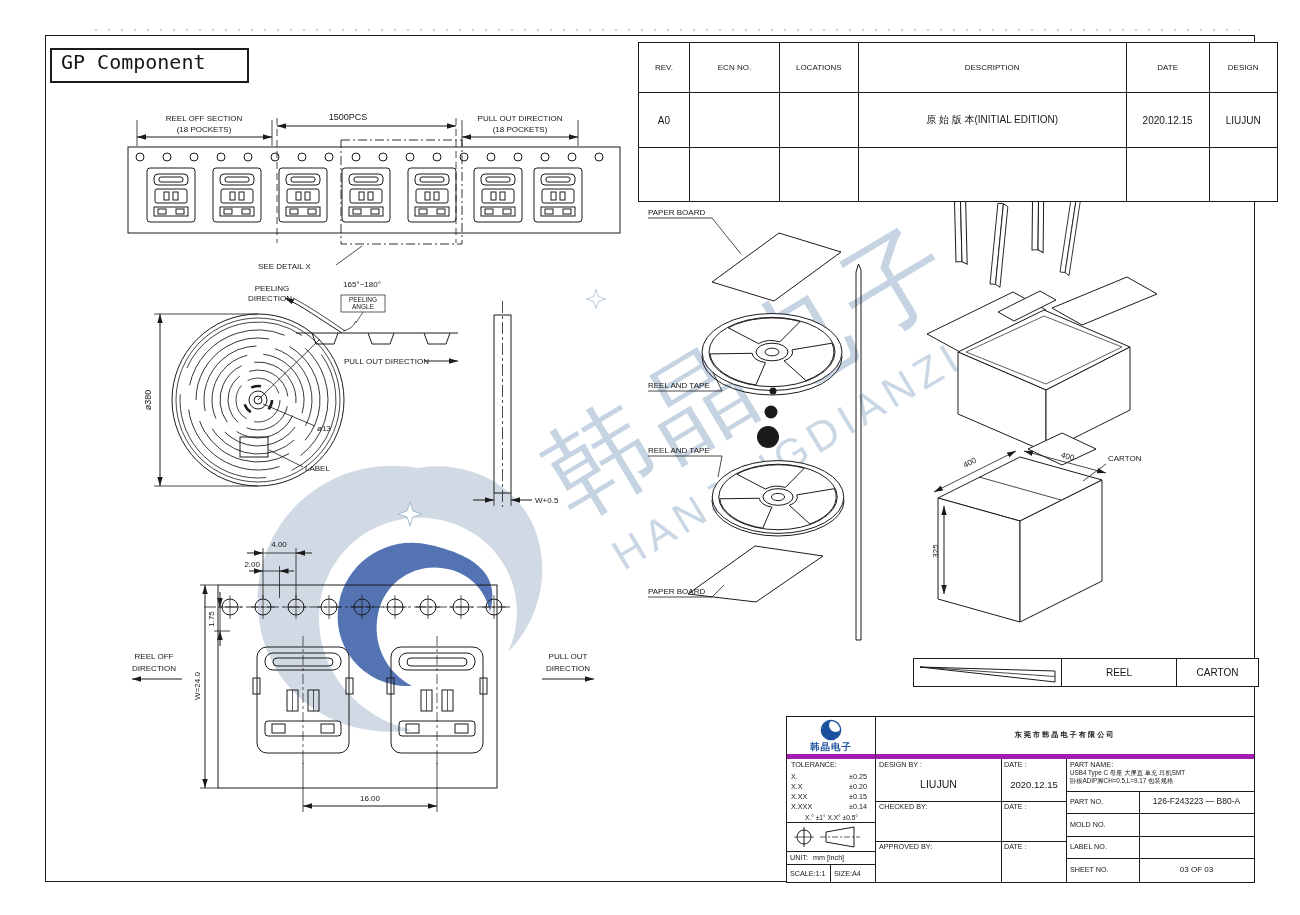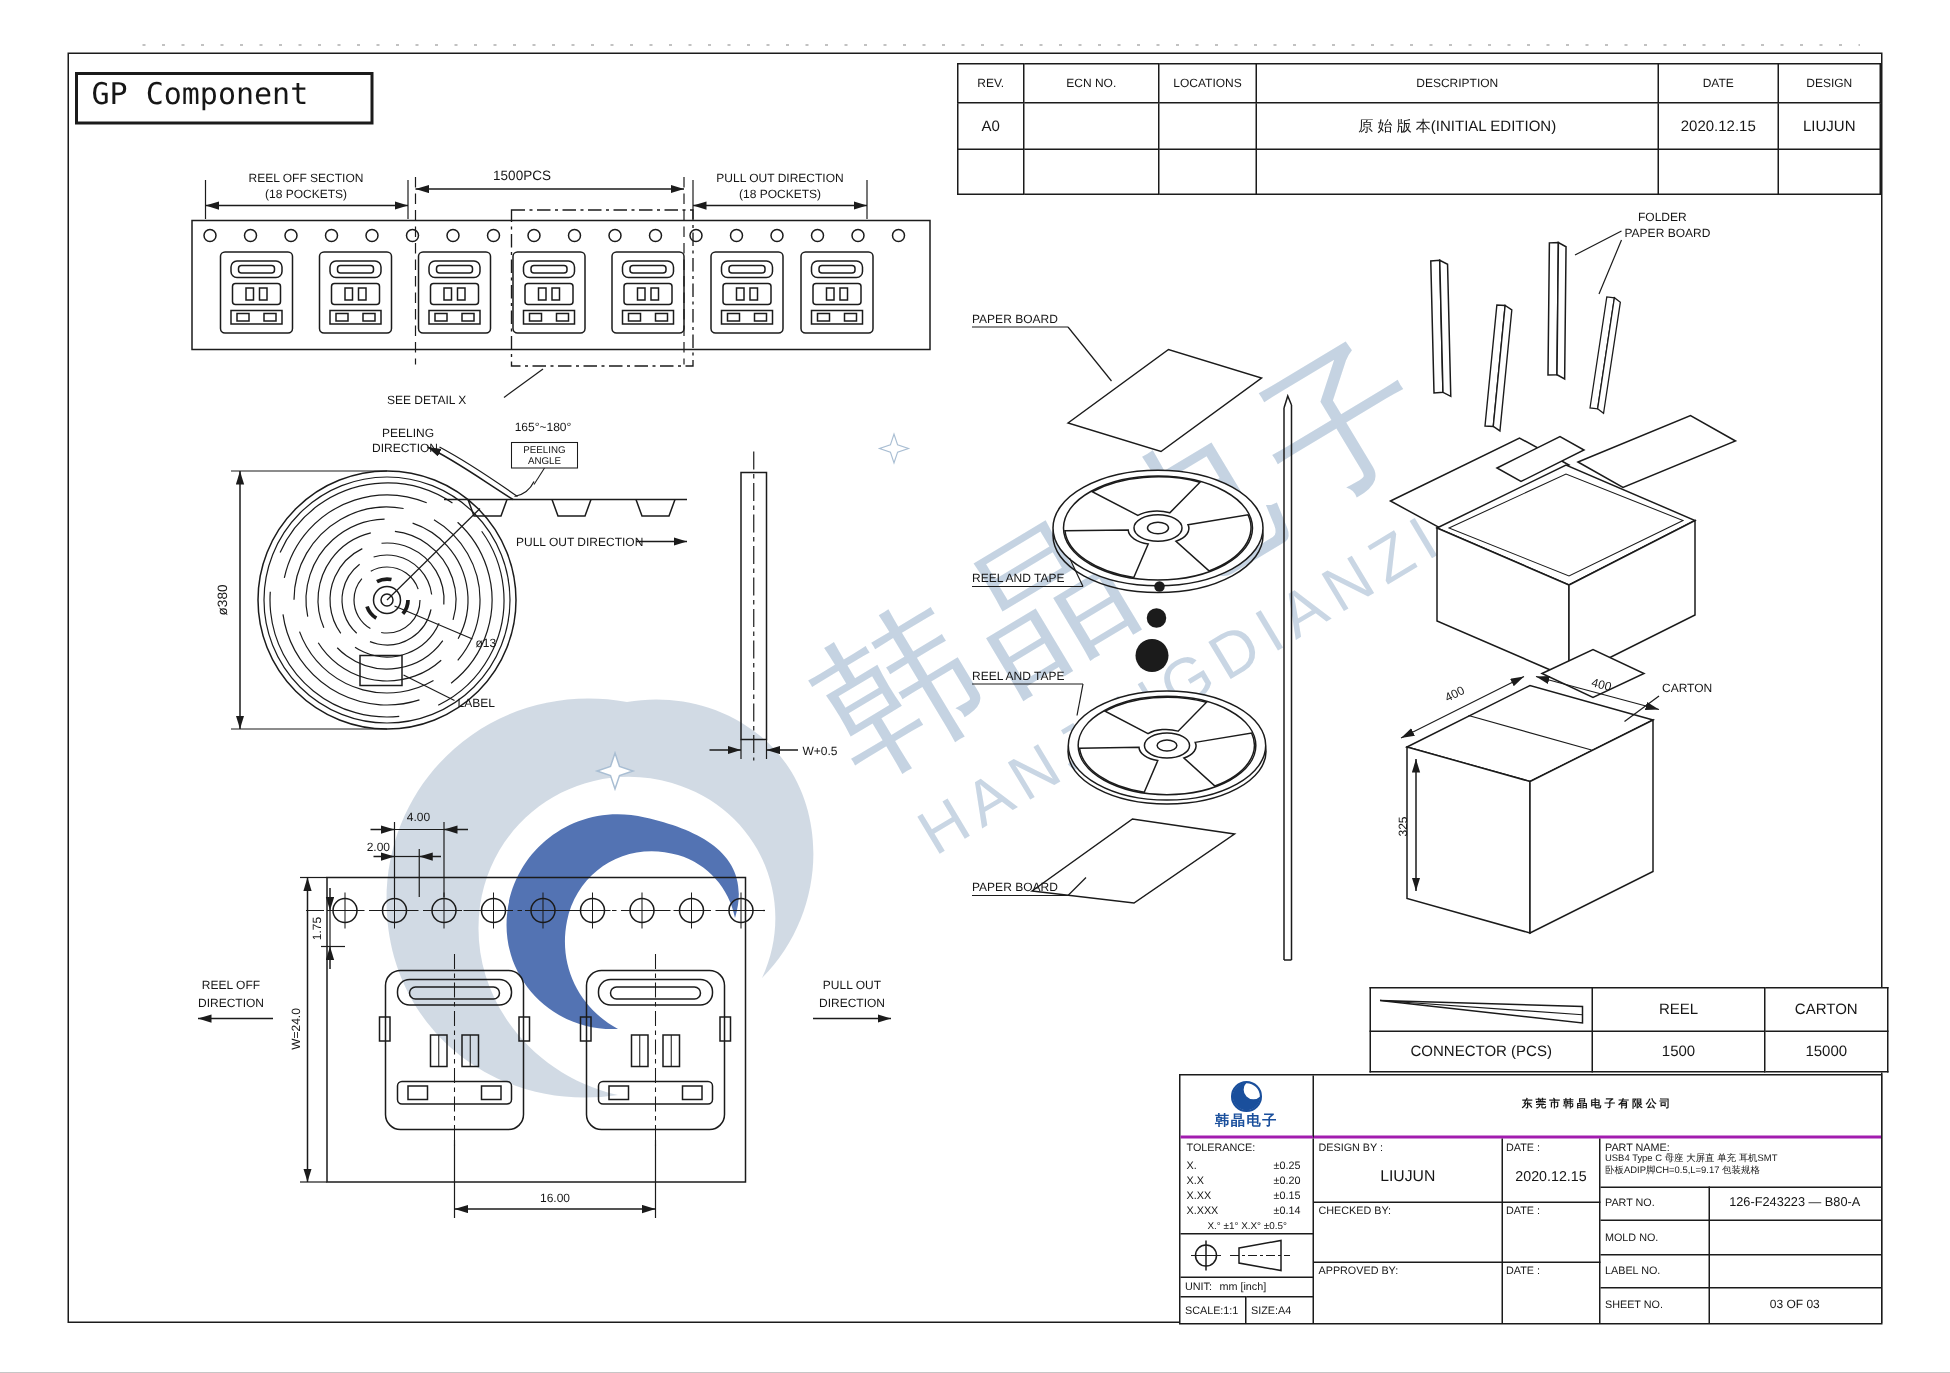--- a/index.html
+++ b/index.html
@@ -5,32 +5,32 @@
   html,body{margin:0;padding:0;background:#9a9a9a;}
   .page{position:relative;width:1300px;height:915px;background:#ffffff;overflow:hidden;
         font-family:"Liberation Sans",sans-serif;color:#161616;}
   .layer{position:absolute;left:0;top:0;}
   .frame{position:absolute;left:45px;top:35px;width:1208px;height:845px;border:1.6px solid #1b1b1b;pointer-events:none;z-index:4;}
   .gp{position:absolute;left:50px;top:48px;width:186px;height:31px;border:2px solid #1b1b1b;background:#fff;
       display:flex;align-items:flex-start;padding-left:9px;font-family:"DejaVu Sans Mono",monospace;font-size:20px;z-index:5;}
   
   table{border-collapse:collapse;background:#fff;}
   .rev{position:absolute;left:638px;top:42px;z-index:5;table-layout:fixed;}
-  .rev td{border:1px solid #1b1b1b;text-align:center;padding:4px;overflow:hidden;}
+  .rev td{border:1px solid #1b1b1b;text-align:center;padding:16px;overflow:hidden;}
   .rev .hdr td{font-size:8px;height:17px;}
   .rev .r1 td{height:22px;font-size:10px;}
   .rev .r2 td{height:21px;}
   .rev .desc{font-size:10.5px;text-align:center;}
   
   .qty{position:absolute;left:865px;top:658px;z-index:5;table-layout:fixed;margin-left:48px;}
   .qty td{border:1px solid #1b1b1b;text-align:center;padding:0;font-size:10px;height:26px;overflow:hidden;}
   
   .tb{position:absolute;left:786px;top:716px;width:467px;height:165px;border:1.4px solid #1b1b1b;background:#fff;z-index:5;}
   .tb .c{position:absolute;box-sizing:border-box;font-size:7.2px;line-height:1.1;}
-  .br{border-right:1px solid #1b1b1b;} .bb{border-bottom:2px solid #a21caf;}
+  .br{border-right:1px solid #1b1b1b;} .bb{border-bottom:5px solid #a21caf;}
   .bt{border-top:1px solid #1b1b1b;} .bl{border-left:1px solid #1b1b1b;}
   .company{display:flex;align-items:center;justify-content:center;
            font-family:"Liberation Serif",serif;font-size:17.5px;font-weight:700;letter-spacing:2px;}
   .logo-cell{display:flex;flex-direction:column;align-items:center;justify-content:center;gap:1px;}
   .logo-txt{color:#1a4f9c;font-weight:bold;font-size:9.5px;letter-spacing:1px;}
   .tol-row{display:flex;justify-content:space-between;padding:0 9px 0 4px;}
   .cntr{display:flex;align-items:center;justify-content:center;}
   .lft{display:flex;align-items:center;padding-left:3px;}
   
   .art text{fill:#161616;stroke:none;font-family:"Liberation Sans",sans-serif;}
@@ -385,25 +385,20 @@
         <tr>
       <td>
         <svg width="146" height="25" viewBox="0 0 146 25">
           <polygon points="5,8 140,12 140,23" fill="#fff" stroke="#1b1b1b"></polygon>
           <line x1="5" y1="8" x2="140" y2="17.5" stroke="#1b1b1b" stroke-width="0.8"></line>
         </svg>
       </td>
       <td>REEL</td>
       <td>CARTON</td>
     </tr>
-    <tr>
-      <td>CONNECTOR (PCS)</td>
-      <td>1500</td>
-      <td>15000</td>
-    </tr>
   </tbody>
     </table>
 
   <div class="tb">
 
     <div class="c br bb logo-cell" style="left:0;top:0;width:89px;height:42px">
       <svg width="22" height="22" viewBox="0 0 24 24">
         <circle cx="12" cy="12" r="10.5" fill="none" stroke="#1a4f9c" stroke-width="1.6"></circle>
         <path d="M12 2 A10 10 0 1 0 22 12 A7 7 0 1 1 12 2 Z" fill="#1a4f9c"></path>
       </svg>

